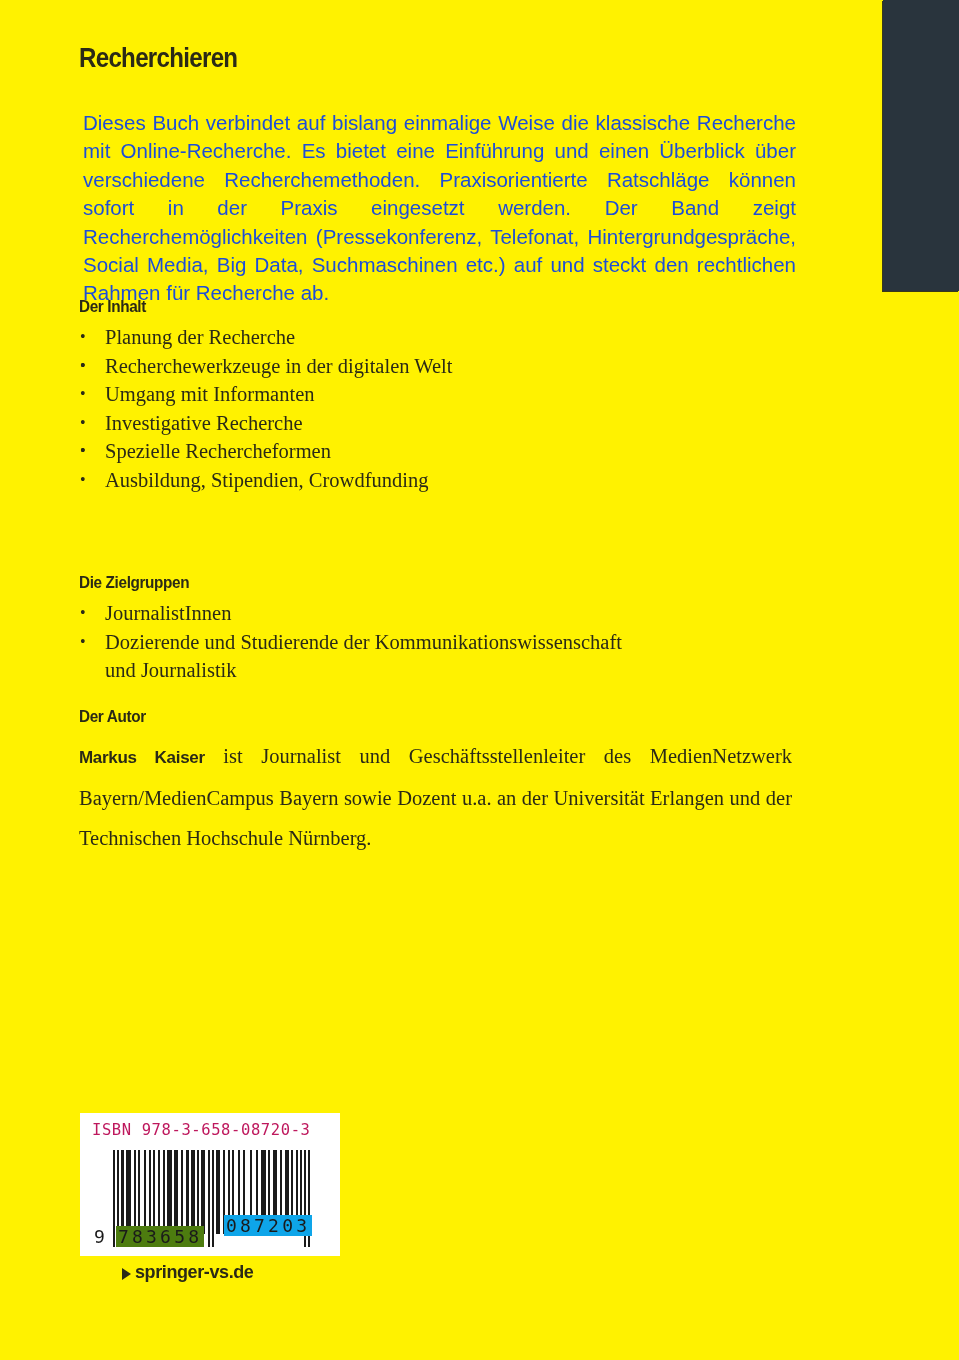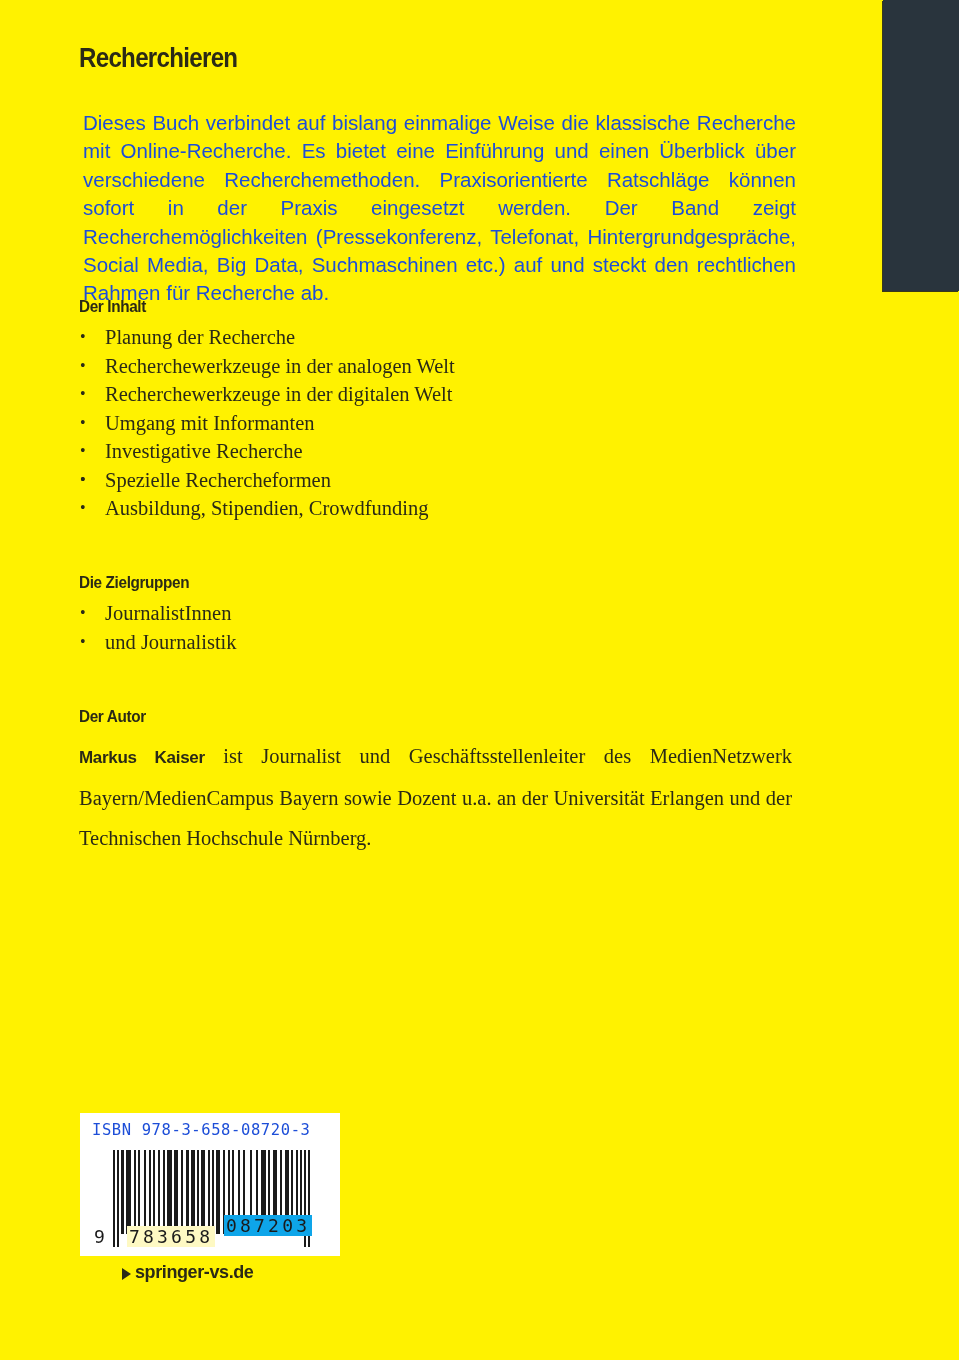--- a/index.html
+++ b/index.html
@@ -119,45 +119,45 @@
       height: 143px;
       background: #ffffff;
     }
     .isbn-text {
       position: absolute;
       left: 12px;
       top: 8px;
       font-family: "DejaVu Sans Mono", monospace;
       font-size: 15.5px;
       letter-spacing: 0.6px;
-      color: #1d4ed8;
+      color: #be185d;
       white-space: nowrap;
     }
     .barcode-svg {
       position: absolute;
       left: 0;
       top: 0;
     }
     .ean-first {
       position: absolute;
       left: 14px;
       top: 113px;
       font-family: "DejaVu Sans Mono", monospace;
       font-size: 18px;
       color: #1a1a1a;
     }
     .ean-left {
       position: absolute;
-      left: 47px;
+      left: 36px;
       top: 113px;
       font-family: "DejaVu Sans Mono", monospace;
       font-size: 18px;
       letter-spacing: 3.2px;
       color: #1a1a1a;
-      background: #fef9c3;
+      background: #4d7c0f;
       padding: 0 2px;
     }
     .ean-right {
       position: absolute;
       left: 144px;
       top: 102px;
       font-family: "DejaVu Sans Mono", monospace;
       font-size: 18px;
       letter-spacing: 3.2px;
       color: #1a1a1a;
@@ -195,33 +195,33 @@
 <div class="spine-block"></div>
 
 <div class="content">
   <h1 class="title">Recherchieren</h1>
 
   <p class="intro">Dieses Buch verbindet auf bislang einmalige Weise die klassische Recherche mit Online-Recherche. Es bietet eine Einführung und einen Überblick über verschiedene Recherchemethoden. Praxisorientierte Ratschläge können sofort in der Praxis eingesetzt werden. Der Band zeigt Recherchemöglichkeiten (Pressekonferenz, Telefonat, Hintergrundgespräche, Social Media, Big Data, Suchmaschinen etc.) auf und steckt den rechtlichen Rahmen für Recherche ab.</p>
 
   <h2 class="section-heading" style="top:296px;">Der Inhalt</h2>
   <ul class="bullet-list" style="top:323px;">
     <li><span class="bullet">•</span><span>Planung der Recherche</span></li>
-    <li><span class="bullet">•</span><span>Recherchewerkzeuge in der analogen Welt</span></li>
+    <li><span class="bullet">•</span></li>
     <li><span class="bullet">•</span><span>Recherchewerkzeuge in der digitalen Welt</span></li>
     <li><span class="bullet">•</span><span>Umgang mit Informanten</span></li>
     <li><span class="bullet">•</span><span>Investigative Recherche</span></li>
     <li><span class="bullet">•</span></li>
     <li><span class="bullet">•</span><span>Spezielle Rechercheformen</span></li>
     <li><span class="bullet">•</span><span>Ausbildung, Stipendien, Crowdfunding</span></li>
   </ul>
 
   <h2 class="section-heading" style="top:572px;">Die Zielgruppen</h2>
   <ul class="bullet-list" style="top:599px;">
     <li><span class="bullet">•</span><span>JournalistInnen</span></li>
-    <li><span class="bullet">•</span></li>
+    <li><span class="bullet">•</span><span>Dozierende und Studierende der Kommunikationswissenschaft</span></li>
     <li><span>und Journalistik</span></li>
   </ul>
 
   <h2 class="section-heading" style="top:706px;">Der Autor</h2>
   <p class="author-text"><span class="author-name">Markus Kaiser</span><span> ist Journalist und Geschäftsstellenleiter des MedienNetzwerk Bayern/MedienCampus Bayern sowie Dozent u.a. an der Universität Erlangen und der Technischen Hochschule Nürnberg.</span></p>
 </div>
 
 <div class="barcode-box">
   <div class="isbn-text">ISBN 978-3-658-08720-3</div>
   <svg class="barcode-svg" width="260" height="143">

